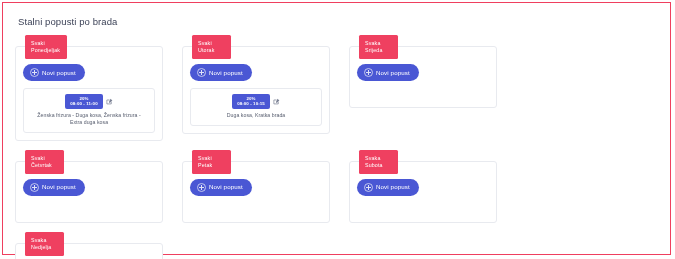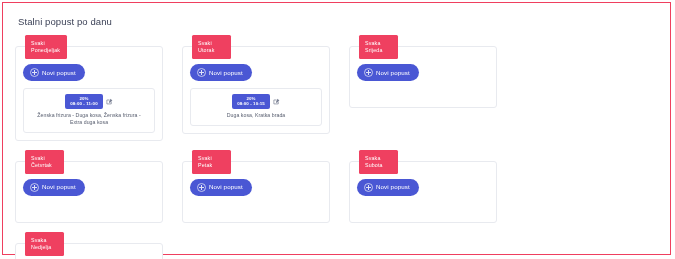--- a/index.html
+++ b/index.html
@@ -156,21 +156,21 @@
     line-height: 7px;
     color: #5a6071;
     letter-spacing: 0.05px;
     padding: 0 2px;
   }
 </style>
 </head>
 <body>
 
 <div class="panel">
-  <div class="panel-title">Stalni popust po danu</div>
+  <div class="panel-title">Stalni popusti po brada</div>
   <div class="day-grid">
       <div class="day-cell">
         <div class="day-card"><div class="day-badge"><span class="l1">Svaki</span><span class="l2">Ponedjeljak</span></div><button class="new-discount-btn">
             <span class="plus-circle"></span>
             <span>Novi popust</span>
           </button><div class="discount-list">
             <div class="discount-head">
               <div class="time-chip">
                 <span class="pct">20%</span>
                 <span class="range">08:00 - 11:00</span>

